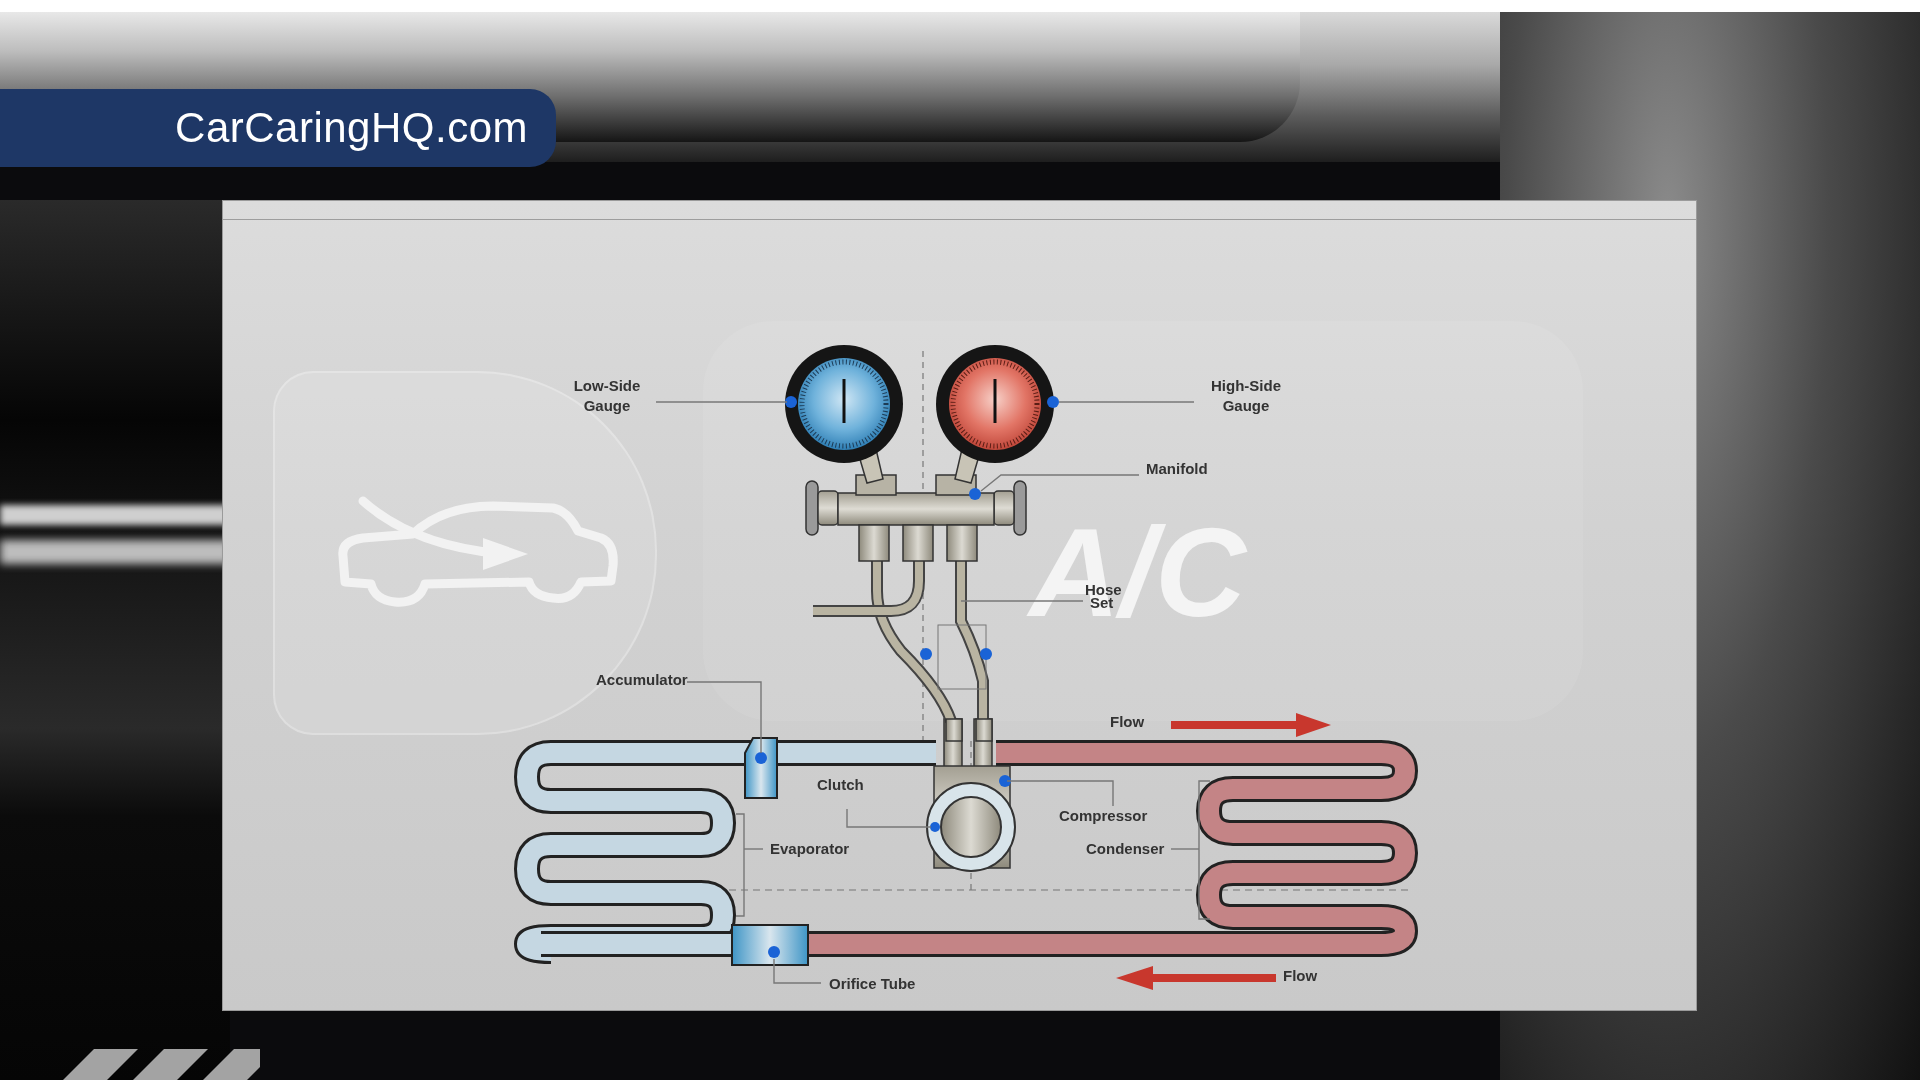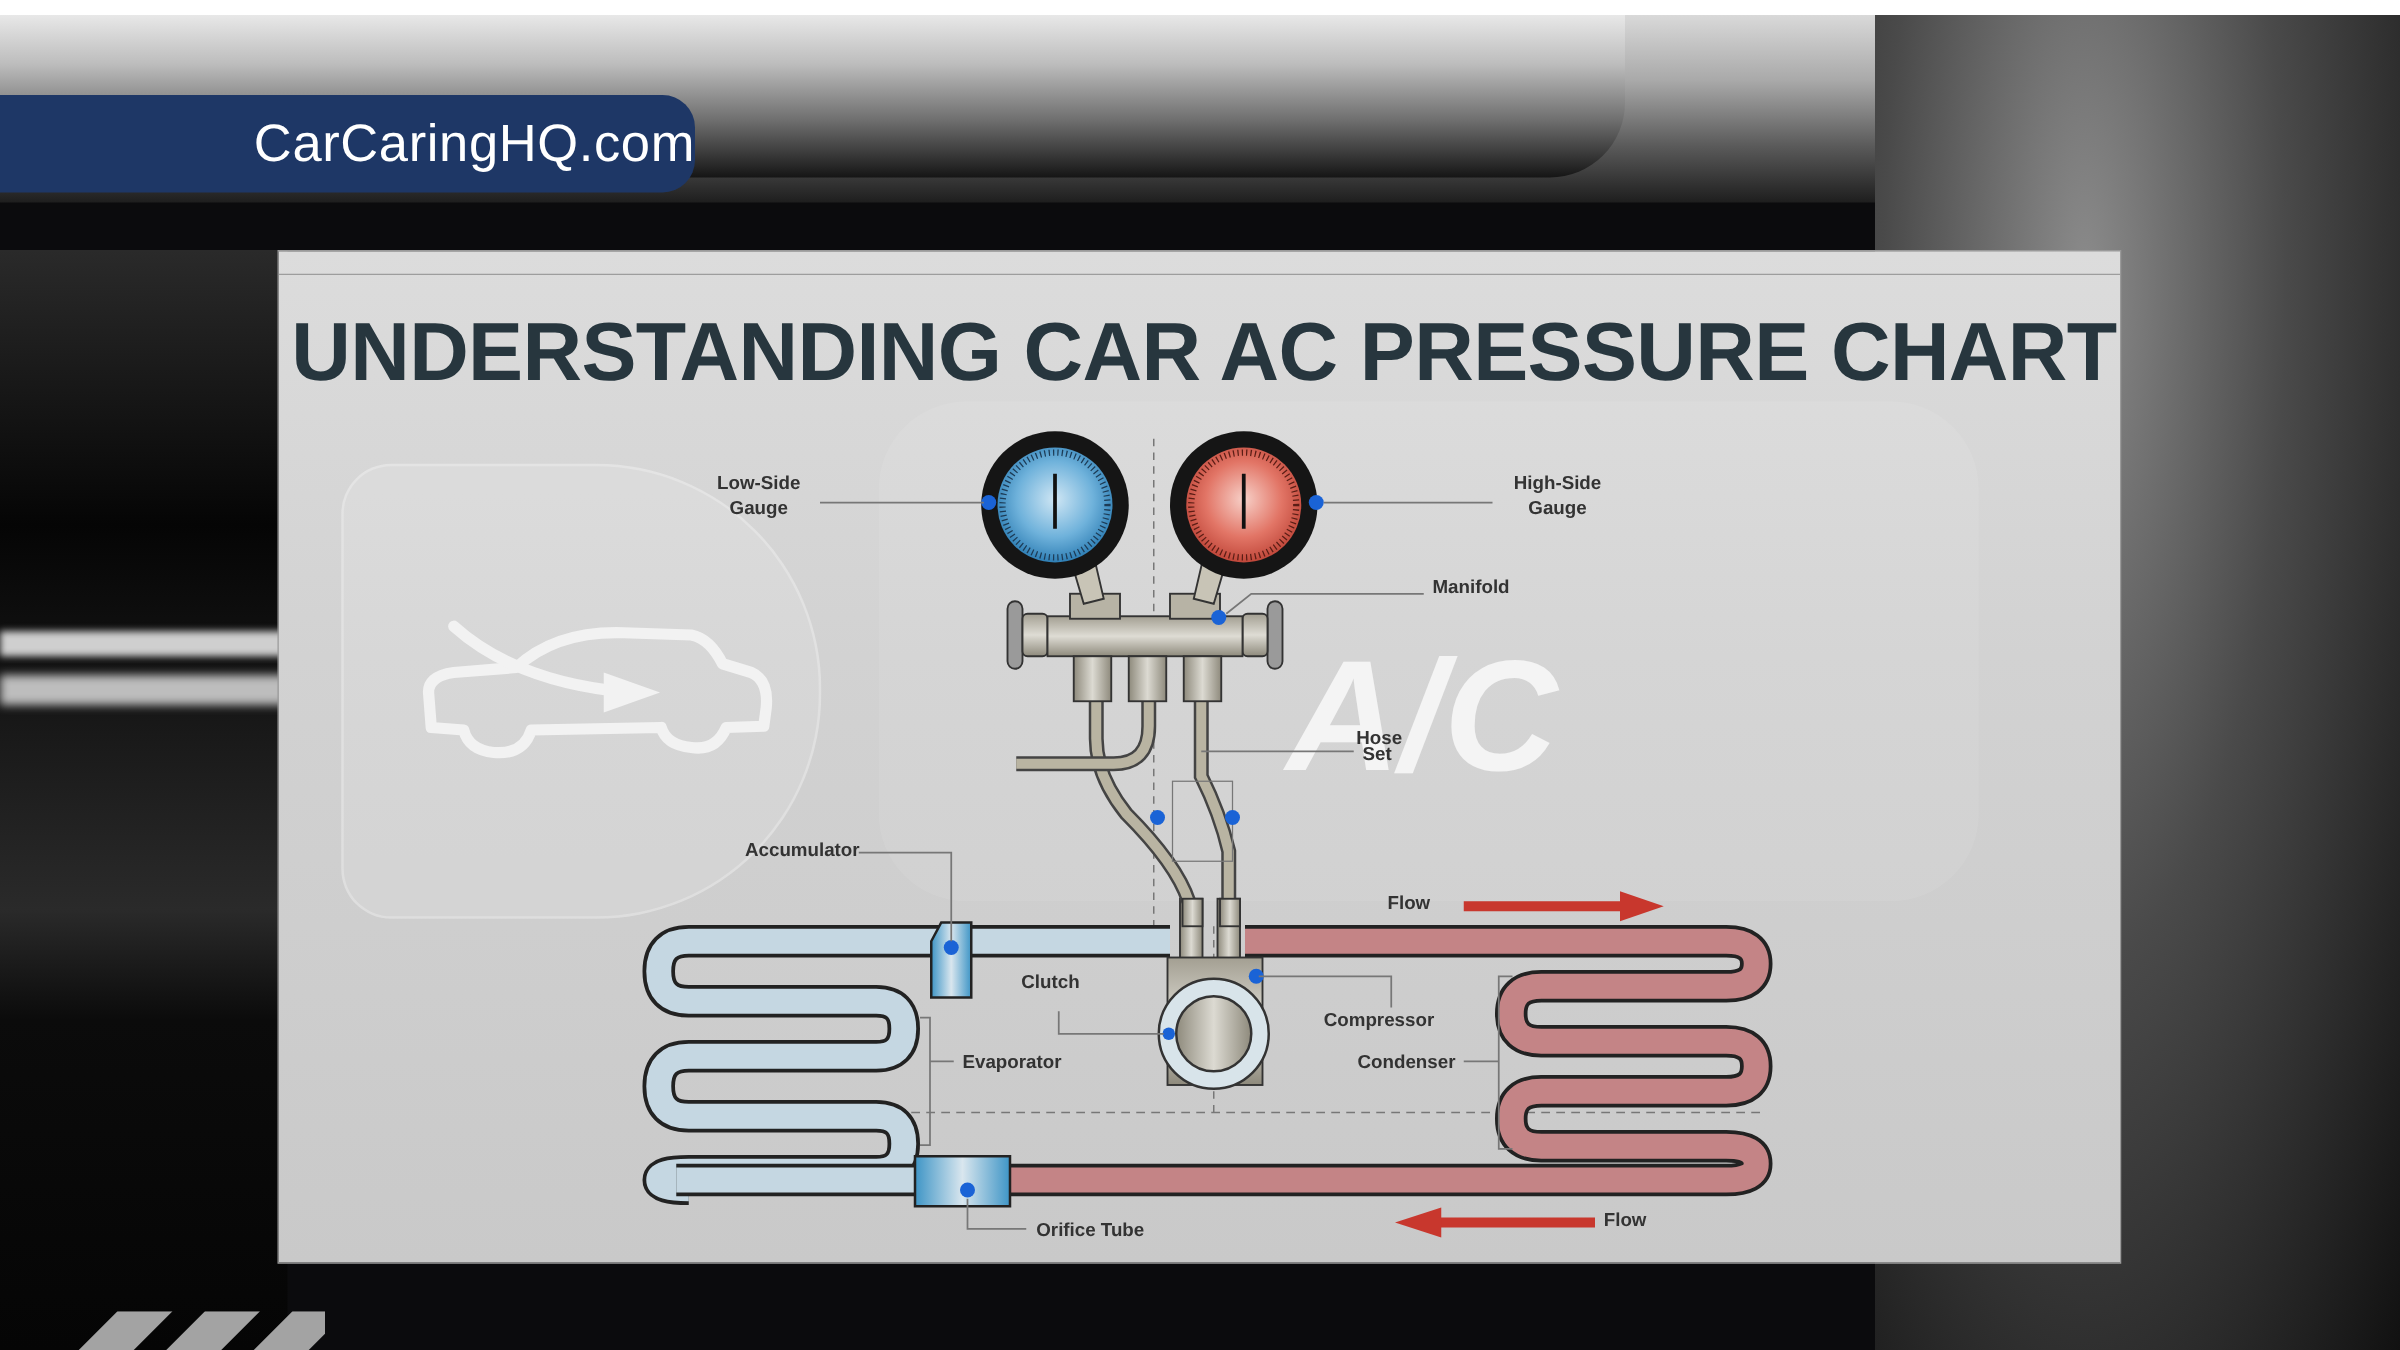--- a/index.html
+++ b/index.html
@@ -25,23 +25,23 @@
     background: radial-gradient(ellipse at 40% 20%, #8b8b8b 0%, #4a4a4a 45%, #111 100%);
   }
   .left-dark {
     position: absolute; left: 0; top: 200px; width: 230px; height: 880px;
     background: linear-gradient(180deg, #2a2a2a 0%, #050505 25%, #2a2a2a 60%, #0b0b0b 70%, #050505 100%);
   }
   .left-stripe1 { position: absolute; left: 0; top: 505px; width: 230px; height: 20px; background: #cfcfcf; filter: blur(3px); }
   .left-stripe2 { position: absolute; left: 0; top: 540px; width: 230px; height: 24px; background: #bdbdbd; filter: blur(4px); }
 
   .banner {
-    position: absolute; left: 0; top: 76px; width: 556px; height: 78px;
+    position: absolute; left: 0; top: 89px; width: 556px; height: 78px;
     background: #1e3766; border-radius: 0 26px 26px 0;
-    display: flex; align-items: center; justify-content: flex-end; box-sizing: border-box;
+    display: flex; align-items: center; justify-content: flex-end; padding-right: 28px; box-sizing: border-box;
   }
   .banner-text { color: #ffffff; font-size: 42px; font-weight: normal; letter-spacing: 0.5px; }
 
   .panel {
     position: absolute; left: 222px; top: 200px; width: 1475px; height: 811px;
     background: linear-gradient(180deg, #dcdcdc 0%, #d2d2d2 40%, #c9c9c9 100%);
     border: 1px solid #9a9a9a; box-sizing: border-box; overflow: hidden;
   }
   .panel-topline { position: absolute; left: 0; right: 0; top: 18px; height: 1px; background: #9d9d9d; }
   .ghost-button-left {
@@ -85,21 +85,20 @@
   <div class="panel-topline"></div>
   <div class="ghost-button-left"></div>
   <div class="ghost-button-right"></div>
 
   <svg style="position:absolute;left:110px;top:285px" width="290" height="130" viewBox="0 0 290 130">
     <path d="M10 70 Q8 55 30 52 L80 48 Q110 20 160 20 L220 22 Q235 25 245 45 L268 52 Q282 58 280 80 L278 95 L248 96 Q240 115 220 112 Q200 110 196 96 L92 98 Q86 118 62 116 Q42 114 38 98 L12 96 Z" fill="none" stroke="#f2f2f2" stroke-width="9" stroke-linejoin="round"></path>
     <path d="M30 15 Q80 60 170 68" fill="none" stroke="#f2f2f2" stroke-width="9" stroke-linecap="round"></path>
     <polygon points="150,52 195,68 150,84" fill="#f2f2f2"></polygon>
   </svg>
 
-  <div class="title">UNDERSTANDING  CAR AC PRESSURE CHART</div>
 
   <svg class="diagram" width="1475" height="811" viewBox="222 200 1475 811">
     <defs>
       <radialGradient id="gBlue" cx="50%" cy="45%" r="55%">
         <stop offset="0%" stop-color="#cfe6f4"></stop>
         <stop offset="60%" stop-color="#6fb2db"></stop>
         <stop offset="100%" stop-color="#2f7fb5"></stop>
       </radialGradient>
       <radialGradient id="gRed" cx="50%" cy="45%" r="55%">
         <stop offset="0%" stop-color="#f7d0c8"></stop>

